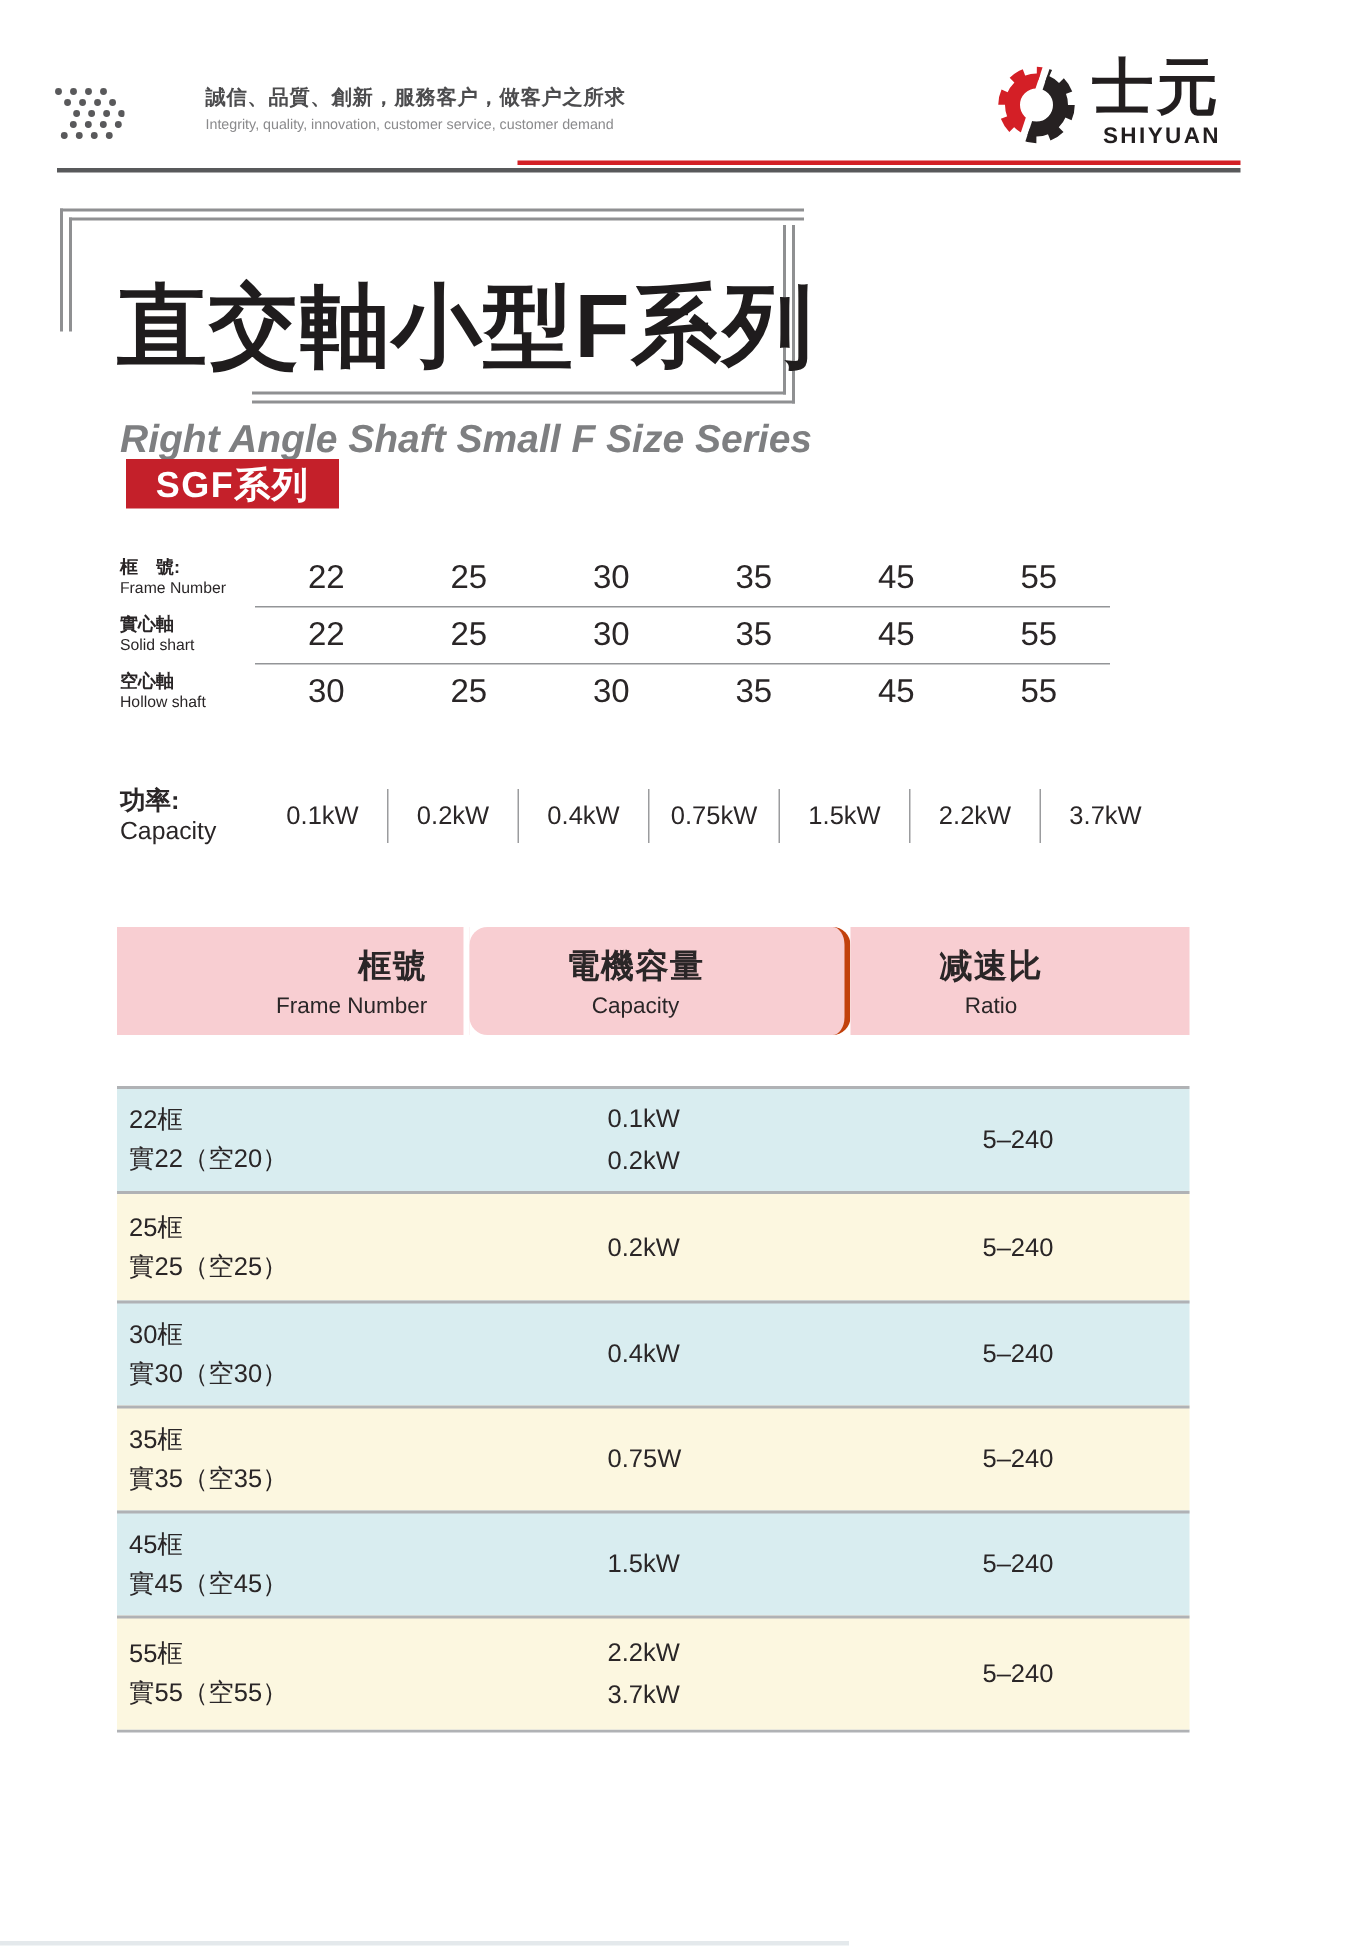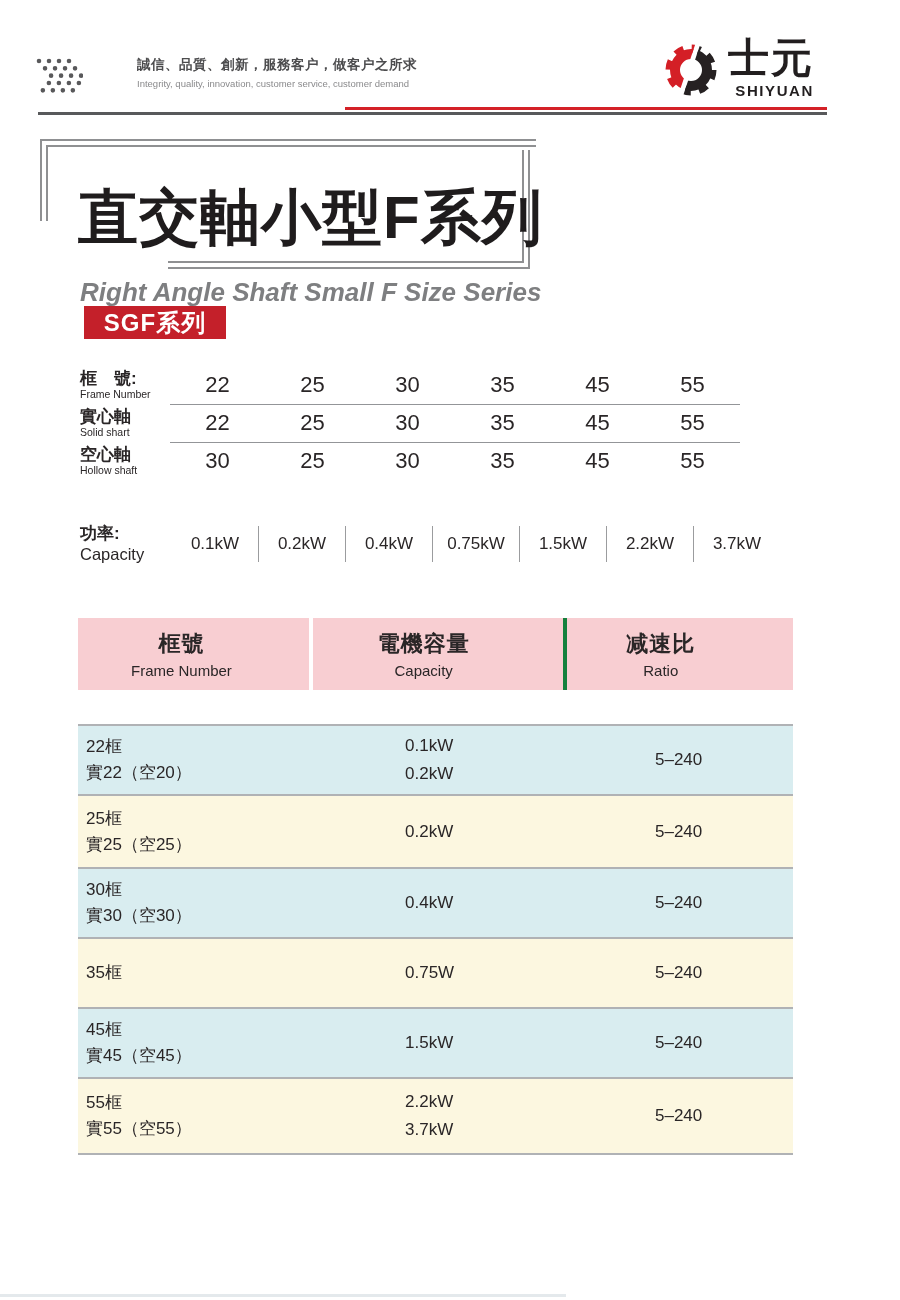--- a/index.html
+++ b/index.html
@@ -33,39 +33,39 @@
   .sub-title { position:absolute; left:80px; top:231px; font-size:26px; font-weight:bold;
     font-style:italic; color:#7e7f81; white-space:nowrap;margin-top:46px; }
   
   .series-badge { position:absolute; left:84px; top:306px; width:142px; height:33px;
     background:#c4202a; color:#ffffff; font-size:24px; font-weight:bold; letter-spacing:1px;
     display:flex; align-items:center; justify-content:center; }
   
   .spec-table { position:absolute; left:80px; top:366px; width:660px; }
   .spec-row { display:flex; height:38px; align-items:center; }
   .spec-label { width:90px; line-height:1.05; }
-  .spec-label-zh { font-size:17px; font-weight:bold; color:#2a2627; white-space:nowrap; }
+  .spec-label-zh { font-size:12px; font-weight:bold; color:#2a2627; white-space:nowrap; }
   .spec-label-en { font-size:10.5px; color:#2a2627; margin-top:2px; white-space:nowrap; }
   .spec-values { flex:1; display:flex; height:100%; align-items:center; }
   .spec-row:nth-child(1) .spec-values, .spec-row:nth-child(2) .spec-values { border-bottom:1.5px solid #939598; }
   .spec-val { flex:1; text-align:center; font-size:22px; color:#2a2627; }
   
   .cap-strip { position:absolute; left:80px; top:524px; width:700px; display:flex; align-items:center; }
   .cap-label { width:94px; line-height:1.15; }
   .cap-label-zh { font-size:17px; font-weight:bold; color:#2a2627; }
   .cap-label-en { font-size:16.5px; color:#2a2627; margin-top:1px; }
   .cap-values { display:flex; }
   .cap-cell { width:86px; text-align:center; font-size:17px; color:#2a2627; line-height:36px; }
   .cap-cell + .cap-cell { border-left:1px solid #9b9c9e; }
   
   .main-table { position:absolute; left:78px; top:618px; width:715px; }
   .t-head { display:flex; height:72px; }
   .t-hcell { background:#f8ced2; display:flex; flex-direction:column; align-items:center; justify-content:center; }
-  .t-hcell.h1 { width:237px; border-right:4px solid #ffffff; padding-right:24px; }
-  .t-hcell.h2 { width:254px; border-right:4px solid #15803d; padding-right:28px; }
+  .t-hcell.h1 { width:237px; border-right:4px solid #ffffff; padding-right:24px;align-items:flex-end; }
+  .t-hcell.h2 { width:254px; border-right:4px solid #c2410c; padding-right:28px;border-radius:12px; }
   .t-hcell.h3 { width:216px; padding-right:38px; }
   .t-hzh { font-size:22px; font-weight:bold; color:#2a2627; letter-spacing:1px; }
   .t-hen { font-size:15px; color:#2a2627; margin-top:3px; }
   .t-body { margin-top:34px; border-top:2px solid #b0b2b5; border-bottom:2px solid #b0b2b5; }
   .t-row { display:flex; height:68px; }
   .t-row + .t-row { border-top:2px solid #b0b2b5; }
   .t-row:nth-child(odd)  { background:#d9edf0; }
   .t-row:nth-child(even) { background:#fcf7e0; }
   .t-row:nth-child(2) { height:71px; }
   .t-row:nth-child(6) { height:74px; }
@@ -250,20 +250,21 @@
             <div class="">0.4kW</div>
           </div>
     <div class="t-col t-col3">
       <div>5–240</div>
     </div>
   </div>
 
   <div class="t-row">
     <div class="t-col t-col1">
       <div>35框</div>
+      <div>實35（空35）</div>
     </div>
     <div class="t-col t-col2">
             <div class="">0.75W</div>
           </div>
     <div class="t-col t-col3">
       <div>5–240</div>
     </div>
   </div>
 
   <div class="t-row">

